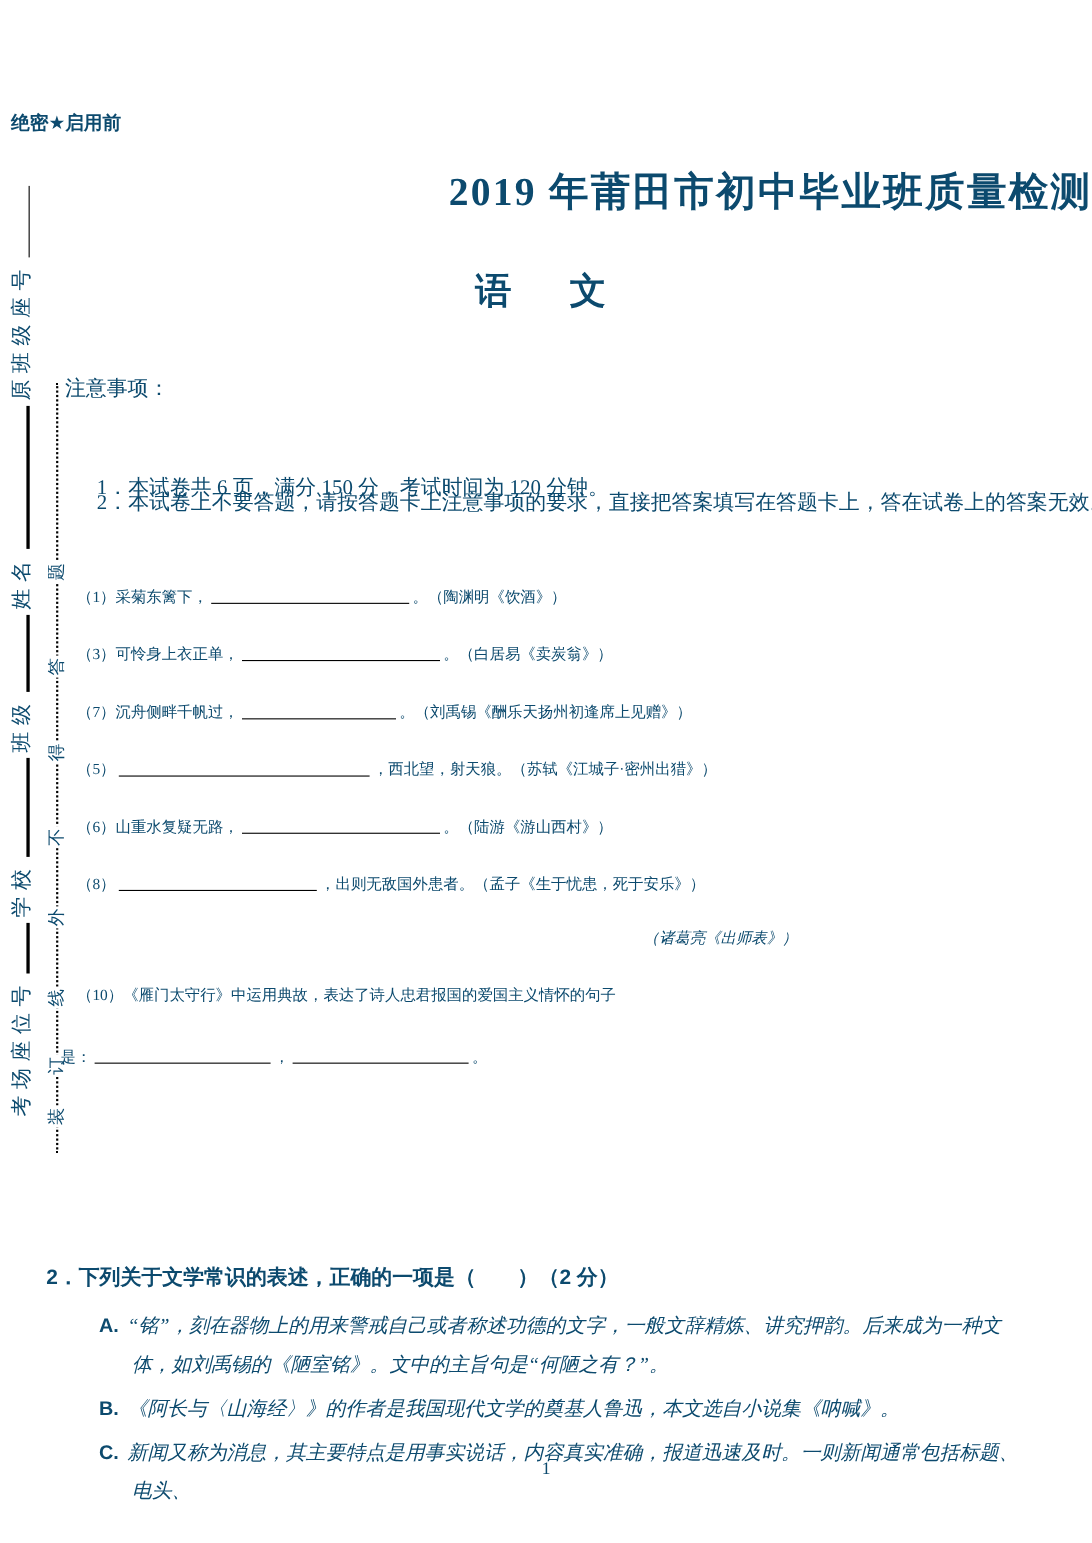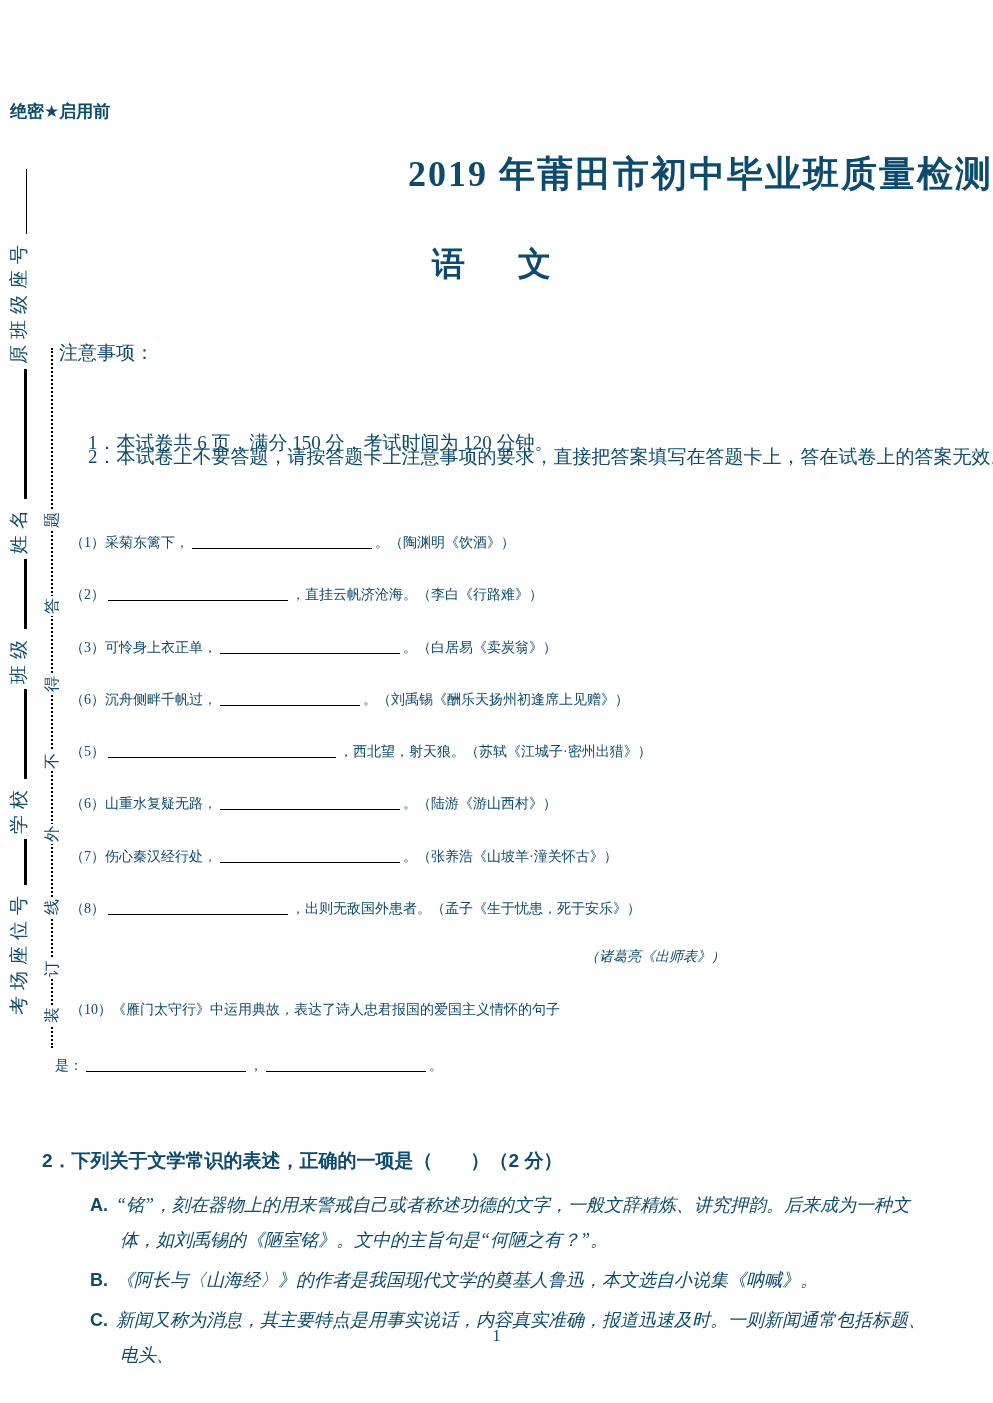--- a/index.html
+++ b/index.html
@@ -69,26 +69,24 @@
   <div class="doc-title">2019 年莆田市初中毕业班质量检测</div>
   <div class="doc-subject">语　文</div>
 
   <div class="notice-head sans">注意事项：</div>
   <div class="notice-item n1">1．本试卷共 6 页，满分 150 分，考试时间为 120 分钟。</div>
   <div class="notice-item n2">2．本试卷上不要答题，请按答题卡上注意事项的要求，直接把答案填写在答题卡上，答在试卷上的答案无效。</div>
 
 
   <div class="items">
     <div class="item"><span>（1）采菊东篱下，</span><span class="blank" style="width:180px"></span><span>。（陶渊明《饮酒》）</span></div>
-    <div class="item"><span>（2）</span><span class="blank" style="width:180px"></span><span>，直挂云帆济沧海。（李白《行路难》）</span></div>
     <div class="item"><span>（3）可怜身上衣正单，</span><span class="blank" style="width:180px"></span><span>。（白居易《卖炭翁》）</span></div>
-    <div class="item"><span>（6）沉舟侧畔千帆过，</span><span class="blank" style="width:140px"></span><span>。（刘禹锡《酬乐天扬州初逢席上见赠》）</span></div>
+    <div class="item"><span>（7）沉舟侧畔千帆过，</span><span class="blank" style="width:140px"></span><span>。（刘禹锡《酬乐天扬州初逢席上见赠》）</span></div>
     <div class="item"><span>（5）</span><span class="blank" style="width:228px"></span><span>，西北望，射天狼。（苏轼《江城子·密州出猎》）</span></div>
     <div class="item"><span>（6）山重水复疑无路，</span><span class="blank" style="width:180px"></span><span>。（陆游《游山西村》）</span></div>
-    <div class="item"><span>（7）伤心秦汉经行处，</span><span class="blank" style="width:180px"></span><span>。（张养浩《山坡羊·潼关怀古》）</span></div>
     <div class="item"><span>（8）</span><span class="blank" style="width:180px"></span><span>，出则无敌国外患者。（孟子《生于忧患，死于安乐》）</span></div>
     <div class="item citation-row"><span>（诸葛亮《出师表》）</span></div>
     <div class="item"><span>（10）《雁门太守行》中运用典故，表达了诗人忠君报国的爱国主义情怀的句子</span></div>
     <div class="item shift-left"><span>是：</span><span class="blank" style="width:160px"></span><span>，</span><span class="blank" style="width:160px"></span><span>。</span></div>
   </div>
 
   <div class="q2-head sans">2．下列关于文学常识的表述，正确的一项是（　　）（2 分）</div>
 
   <div class="options">
     <div class="opt"><span class="opt-letter">A.</span><span class="opt-text">“铭”，刻在器物上的用来警戒自己或者称述功德的文字，一般文辞精炼、讲究押韵。后来成为一种文体，如刘禹锡的《陋室铭》。文中的主旨句是“何陋之有？”。</span></div>

